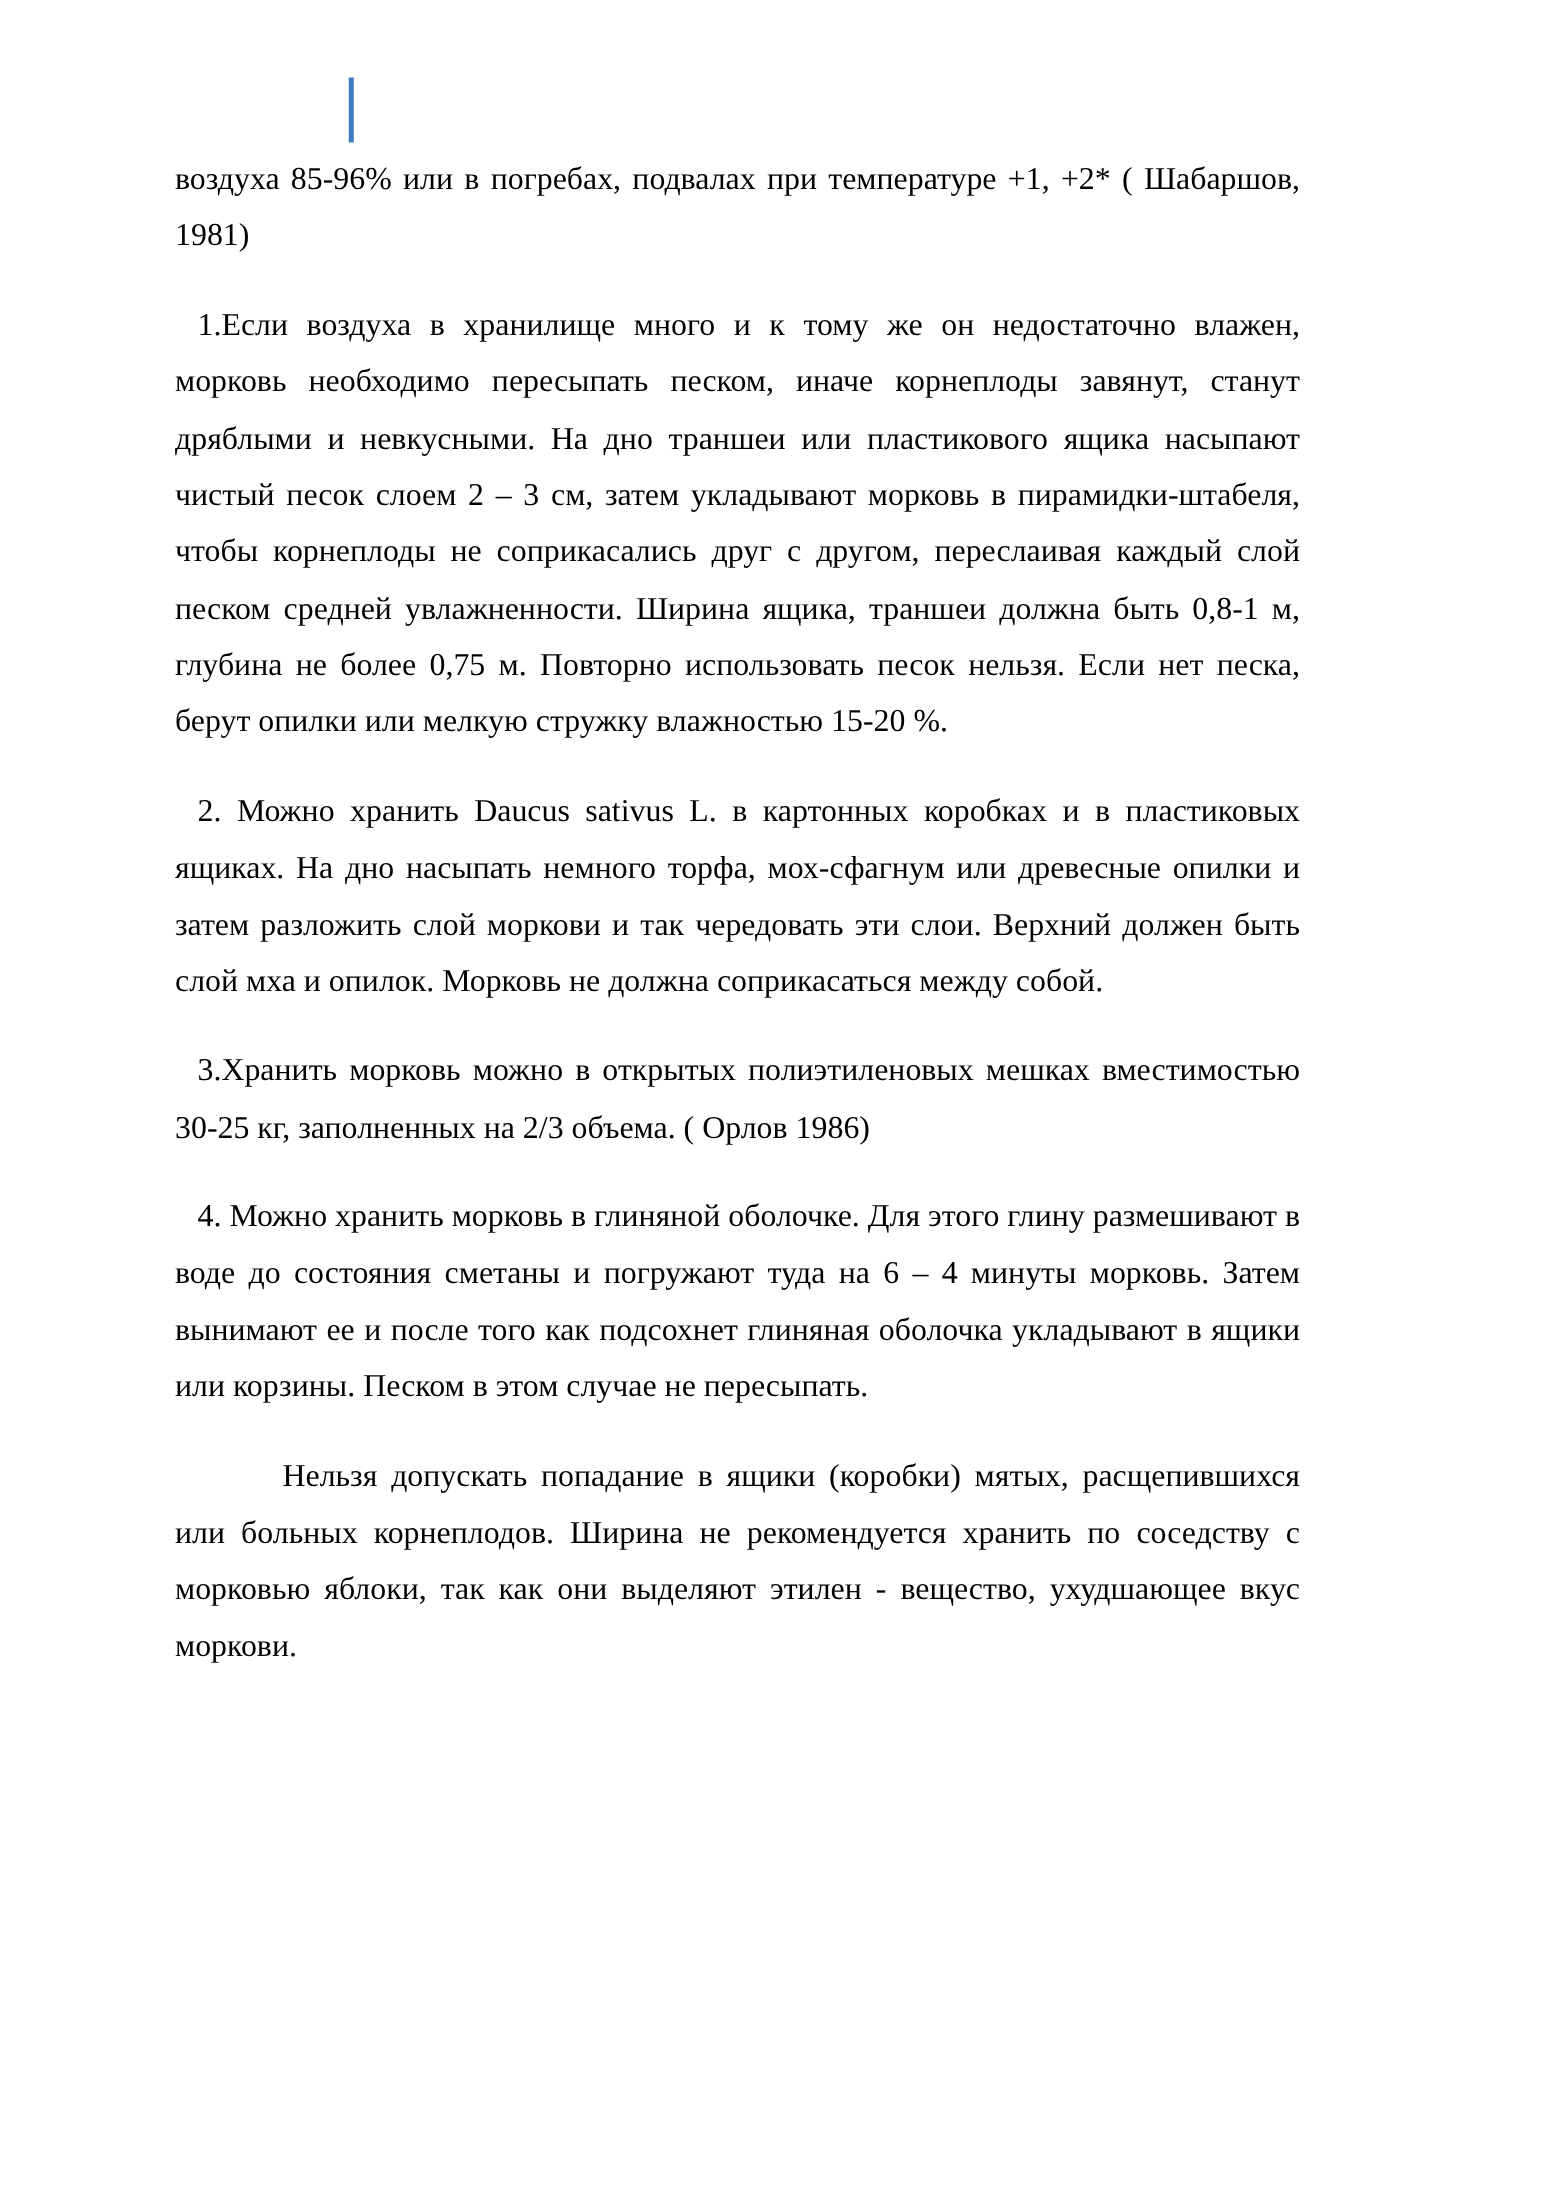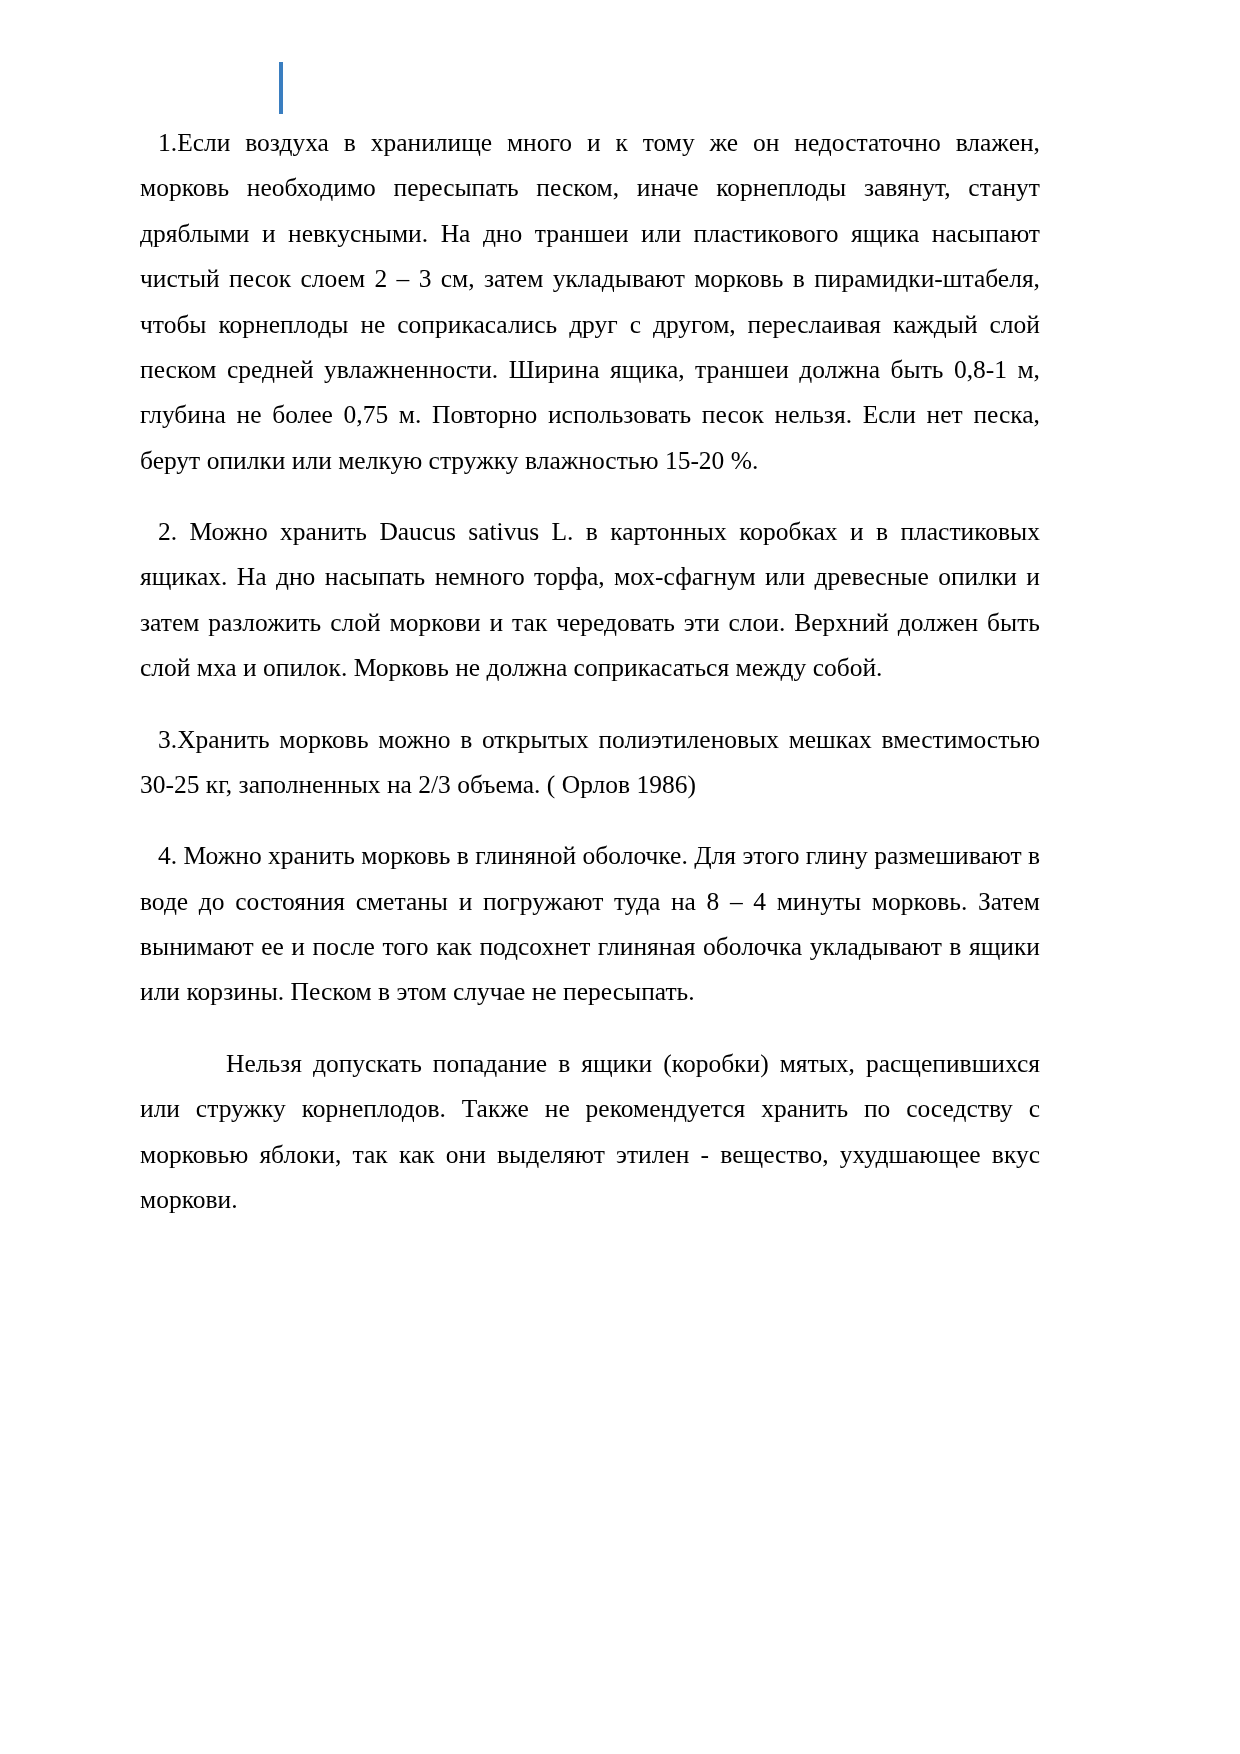--- a/index.html
+++ b/index.html
@@ -58,26 +58,27 @@
 </style>
 </head>
 <body>
 
 <div class="page">
 
   <div class="caret"></div>
 
   <div class="content">
 
+    <p class="plain">воздуха 85-96% или в погребах, подвалах при температуре +1, +2* ( Шабаршов, 1981)</p>
 
 
     <p class="indent-small">1.Если воздуха в хранилище много и к тому же он недостаточно влажен, морковь необходимо пересыпать песком, иначе корнеплоды завянут, станут дряблыми и невкусными. На дно траншеи или пластикового ящика насыпают чистый песок слоем 2 – 3 см, затем укладывают морковь в пирамидки-штабеля, чтобы корнеплоды не соприкасались друг с другом, переслаивая каждый слой песком средней увлажненности. Ширина ящика, траншеи должна быть 0,8-1 м, глубина не более 0,75 м. Повторно использовать песок нельзя. Если нет песка, берут опилки или мелкую стружку влажностью 15-20 %.</p>
 
     <p class="indent-small">2. Можно хранить Daucus sativus L. в картонных коробках и в пластиковых ящиках. На дно насыпать немного торфа, мох-сфагнум или древесные опилки и затем разложить слой моркови и так чередовать эти слои. Верхний должен быть слой мха и опилок. Морковь не должна соприкасаться между собой.</p>
 
     <p class="indent-small">3.Хранить морковь можно в открытых полиэтиленовых мешках вместимостью 30-25 кг, заполненных на 2/3 объема. ( Орлов 1986)</p>
 
-    <p class="indent-small">4. Можно хранить морковь в глиняной оболочке. Для этого глину размешивают в воде до состояния сметаны и погружают туда на 8 – 4 минуты морковь. Затем вынимают ее и после того как подсохнет глиняная  оболочка укладывают в ящики или корзины. Песком в этом случае не пересыпать.</p>
+    <p class="indent-small">4. Можно хранить морковь в глиняной оболочке. Для этого глину размешивают в воде до состояния сметаны и погружают туда на 6 – 4 минуты морковь. Затем вынимают ее и после того как подсохнет глиняная  оболочка укладывают в ящики или корзины. Песком в этом случае не пересыпать.</p>
 
-    <p class="indent last">Нельзя допускать попадание в ящики (коробки) мятых, расщепившихся или стружку корнеплодов. Также не рекомендуется хранить по соседству с морковью яблоки, так как они выделяют этилен -  вещество, ухудшающее вкус моркови.</p>
+    <p class="indent last">Нельзя допускать попадание в ящики (коробки) мятых, расщепившихся или больных корнеплодов. Ширина не рекомендуется хранить по соседству с морковью яблоки, так как они выделяют этилен -  вещество, ухудшающее вкус моркови.</p>
 
   </div>
 </div>
 
 </body></html>

